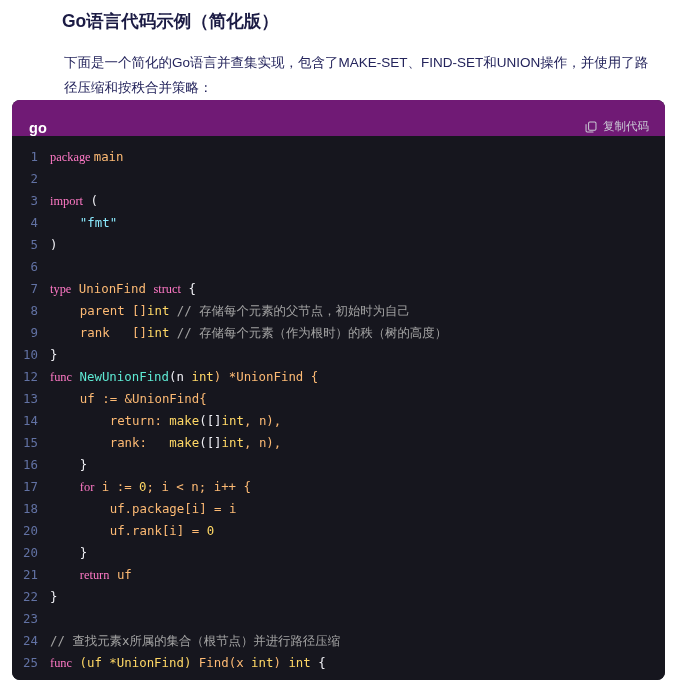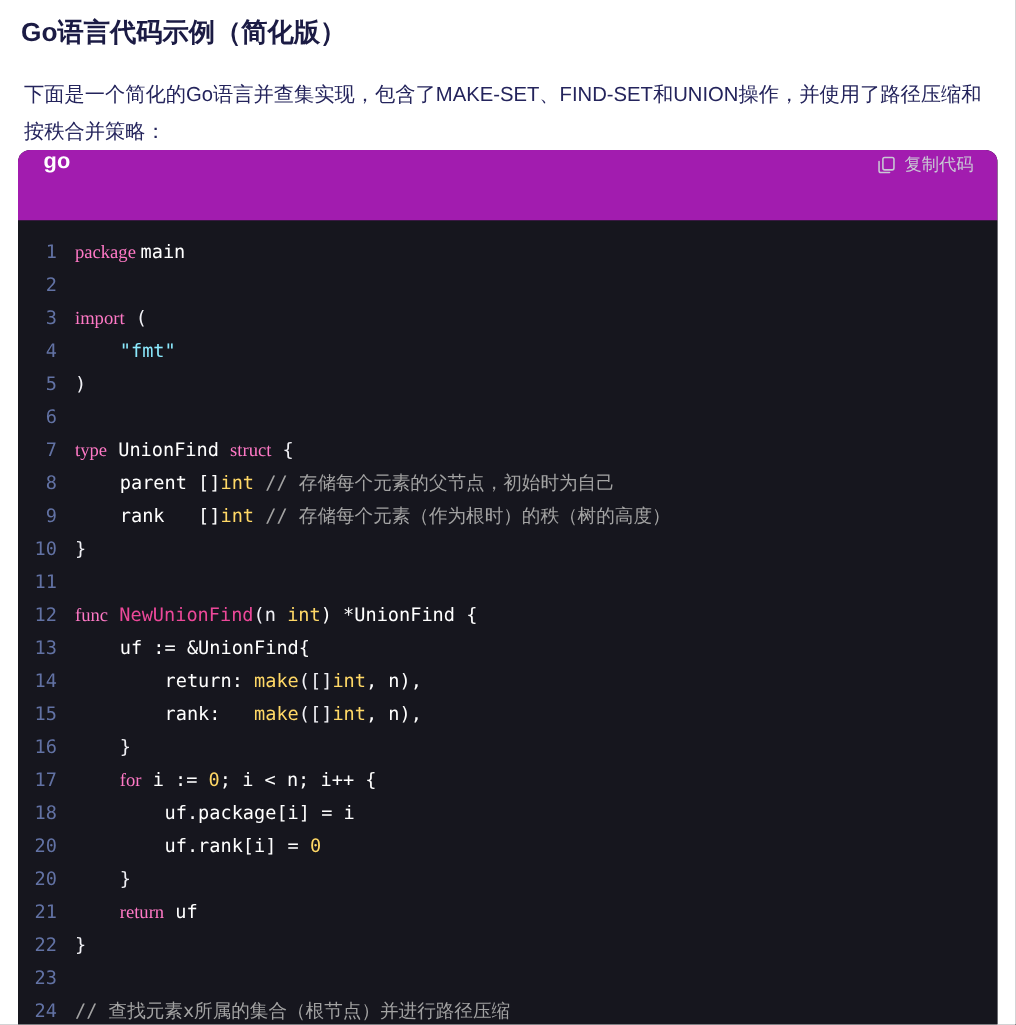--- a/index.html
+++ b/index.html
@@ -12,20 +12,21 @@
   body {
     font-family: "Liberation Sans", "DejaVu Sans", sans-serif;
   }
 
   .page {
     width: 677px;
     height: 683px;
     position: relative;
     background: #ffffff;
     overflow: hidden;
+    padding-left: 48px;
   }
 
   .page-title {
     margin: 0;
     padding: 8px 14px 0 14px;
     font-size: 17.5px;
     font-weight: bold;
     color: #1b1b44;
     letter-spacing: 0px;
     line-height: 26px;
@@ -45,24 +46,24 @@
     position: absolute;
     left: 12px;
     top: 100px;
     width: 653px;
     border-radius: 8px;
     overflow: hidden;
     background: #16161e;
   }
 
   .code-header {
-    height: 47px;
-    background: #a21caf;
+    height: 36px;
+    background: #701a75;
     display: flex;
-    align-items: flex-start;
+    align-items: flex-end;
     justify-content: space-between;
     padding: 0 14px 0 17px;
   }
 
   .code-lang {
     color: #ffffff;
     font-size: 14.5px;
     font-weight: bold;
     font-family: "Liberation Sans", "DejaVu Sans", sans-serif;
     letter-spacing: 0.2px;
@@ -119,26 +120,26 @@
     flex: 1 1 auto;
     white-space: pre;
     color: #f0f0f5;
     font-family: "DejaVu Sans Mono", "Liberation Mono", monospace;
     font-size: 12.4px;
     overflow: hidden;
   }
 
   
   .t-kw   { color: #ff79c6; font-family: Liberation Serif, serif; }
-  .t-fn   { color: #ec4899; text-align: center; }
+  .t-fn   { color: #5eead4; text-align: center; }
   .t-type { color: #ffd866; }
   .t-str  { color: #8be9fd; }
   .t-num  { color: #ffd866; }
   .t-com  { color: #a3a3a3; }
-  .t-pl   { color: #ffffff; margin-top: 11px; }
+  .t-pl   { color: #fdba74; margin-top: 11px; }
   .t-punc { color: #f0f0f5; }
 </style>
 </head>
 <body>
 
 <div class="page">
 
   <h1 class="page-title">Go语言代码示例（简化版）</h1>
 
   <p class="intro-paragraph">下面是一个简化的Go语言并查集实现，包含了MAKE-SET、FIND-SET和UNION操作，并使用了路径压缩和按秩合并策略：</p>
@@ -163,21 +164,20 @@
         <div class="code-line"><span class="ln">1</span><span class="lc"><span class="t-kw">package </span><span class="t-pl">main</span></span></div>
         <div class="code-line"><span class="ln">2</span><span class="lc"></span></div>
         <div class="code-line"><span class="ln">3</span><span class="lc"><span class="t-kw">import</span><span class="t-punc"> (</span></span></div>
         <div class="code-line"><span class="ln">4</span><span class="lc"><span class="t-pl">    </span><span class="t-str">"fmt"</span></span></div>
         <div class="code-line"><span class="ln">5</span><span class="lc"><span class="t-punc">)</span></span></div>
         <div class="code-line"><span class="ln">6</span><span class="lc"></span></div>
         <div class="code-line"><span class="ln">7</span><span class="lc"><span class="t-kw">type</span><span class="t-pl"> UnionFind </span><span class="t-kw">struct</span><span class="t-punc"> {</span></span></div>
         <div class="code-line"><span class="ln">8</span><span class="lc"><span class="t-pl">    parent []</span><span class="t-type">int</span><span class="t-pl"> </span><span class="t-com">// 存储每个元素的父节点，初始时为自己</span></span></div>
         <div class="code-line"><span class="ln">9</span><span class="lc"><span class="t-pl">    rank   []</span><span class="t-type">int</span><span class="t-pl"> </span><span class="t-com">// 存储每个元素（作为根时）的秩（树的高度）</span></span></div>
         <div class="code-line"><span class="ln">10</span><span class="lc"><span class="t-punc">}</span></span></div>
-        <div class="code-line"><span class="ln">11</span><span class="lc"></span></div>
         <div class="code-line"><span class="ln">12</span><span class="lc"><span class="t-kw">func</span><span class="t-pl"> </span><span class="t-fn">NewUnionFind</span><span class="t-punc">(n </span><span class="t-type">int</span><span class="t-pl">) *UnionFind {</span></span></div>
         <div class="code-line"><span class="ln">13</span><span class="lc"><span class="t-pl">    uf := &amp;UnionFind{</span></span></div>
         <div class="code-line"><span class="ln">14</span><span class="lc"><span class="t-pl">        return: </span><span class="t-type">make</span><span class="t-punc">([]</span><span class="t-type">int</span><span class="t-pl">, n),</span></span></div>
         <div class="code-line"><span class="ln">15</span><span class="lc"><span class="t-pl">        rank:   </span><span class="t-type">make</span><span class="t-punc">([]</span><span class="t-type">int</span><span class="t-pl">, n),</span></span></div>
         <div class="code-line"><span class="ln">16</span><span class="lc"><span class="t-punc">    }</span></span></div>
         <div class="code-line"><span class="ln">17</span><span class="lc"><span class="t-pl">    </span><span class="t-kw">for</span><span class="t-pl"> i := </span><span class="t-num">0</span><span class="t-pl">; i &lt; n; i++ {</span></span></div>
         <div class="code-line"><span class="ln">18</span><span class="lc"><span class="t-pl">        uf.package[i] = i</span></span></div>
         <div class="code-line"><span class="ln">20</span><span class="lc"><span class="t-pl">        uf.rank[i] = </span><span class="t-num">0</span></span></div>
         <div class="code-line"><span class="ln">20</span><span class="lc"><span class="t-punc">    }</span></span></div>
         <div class="code-line"><span class="ln">21</span><span class="lc"><span class="t-pl">    </span><span class="t-kw">return</span><span class="t-pl"> uf</span></span></div>

